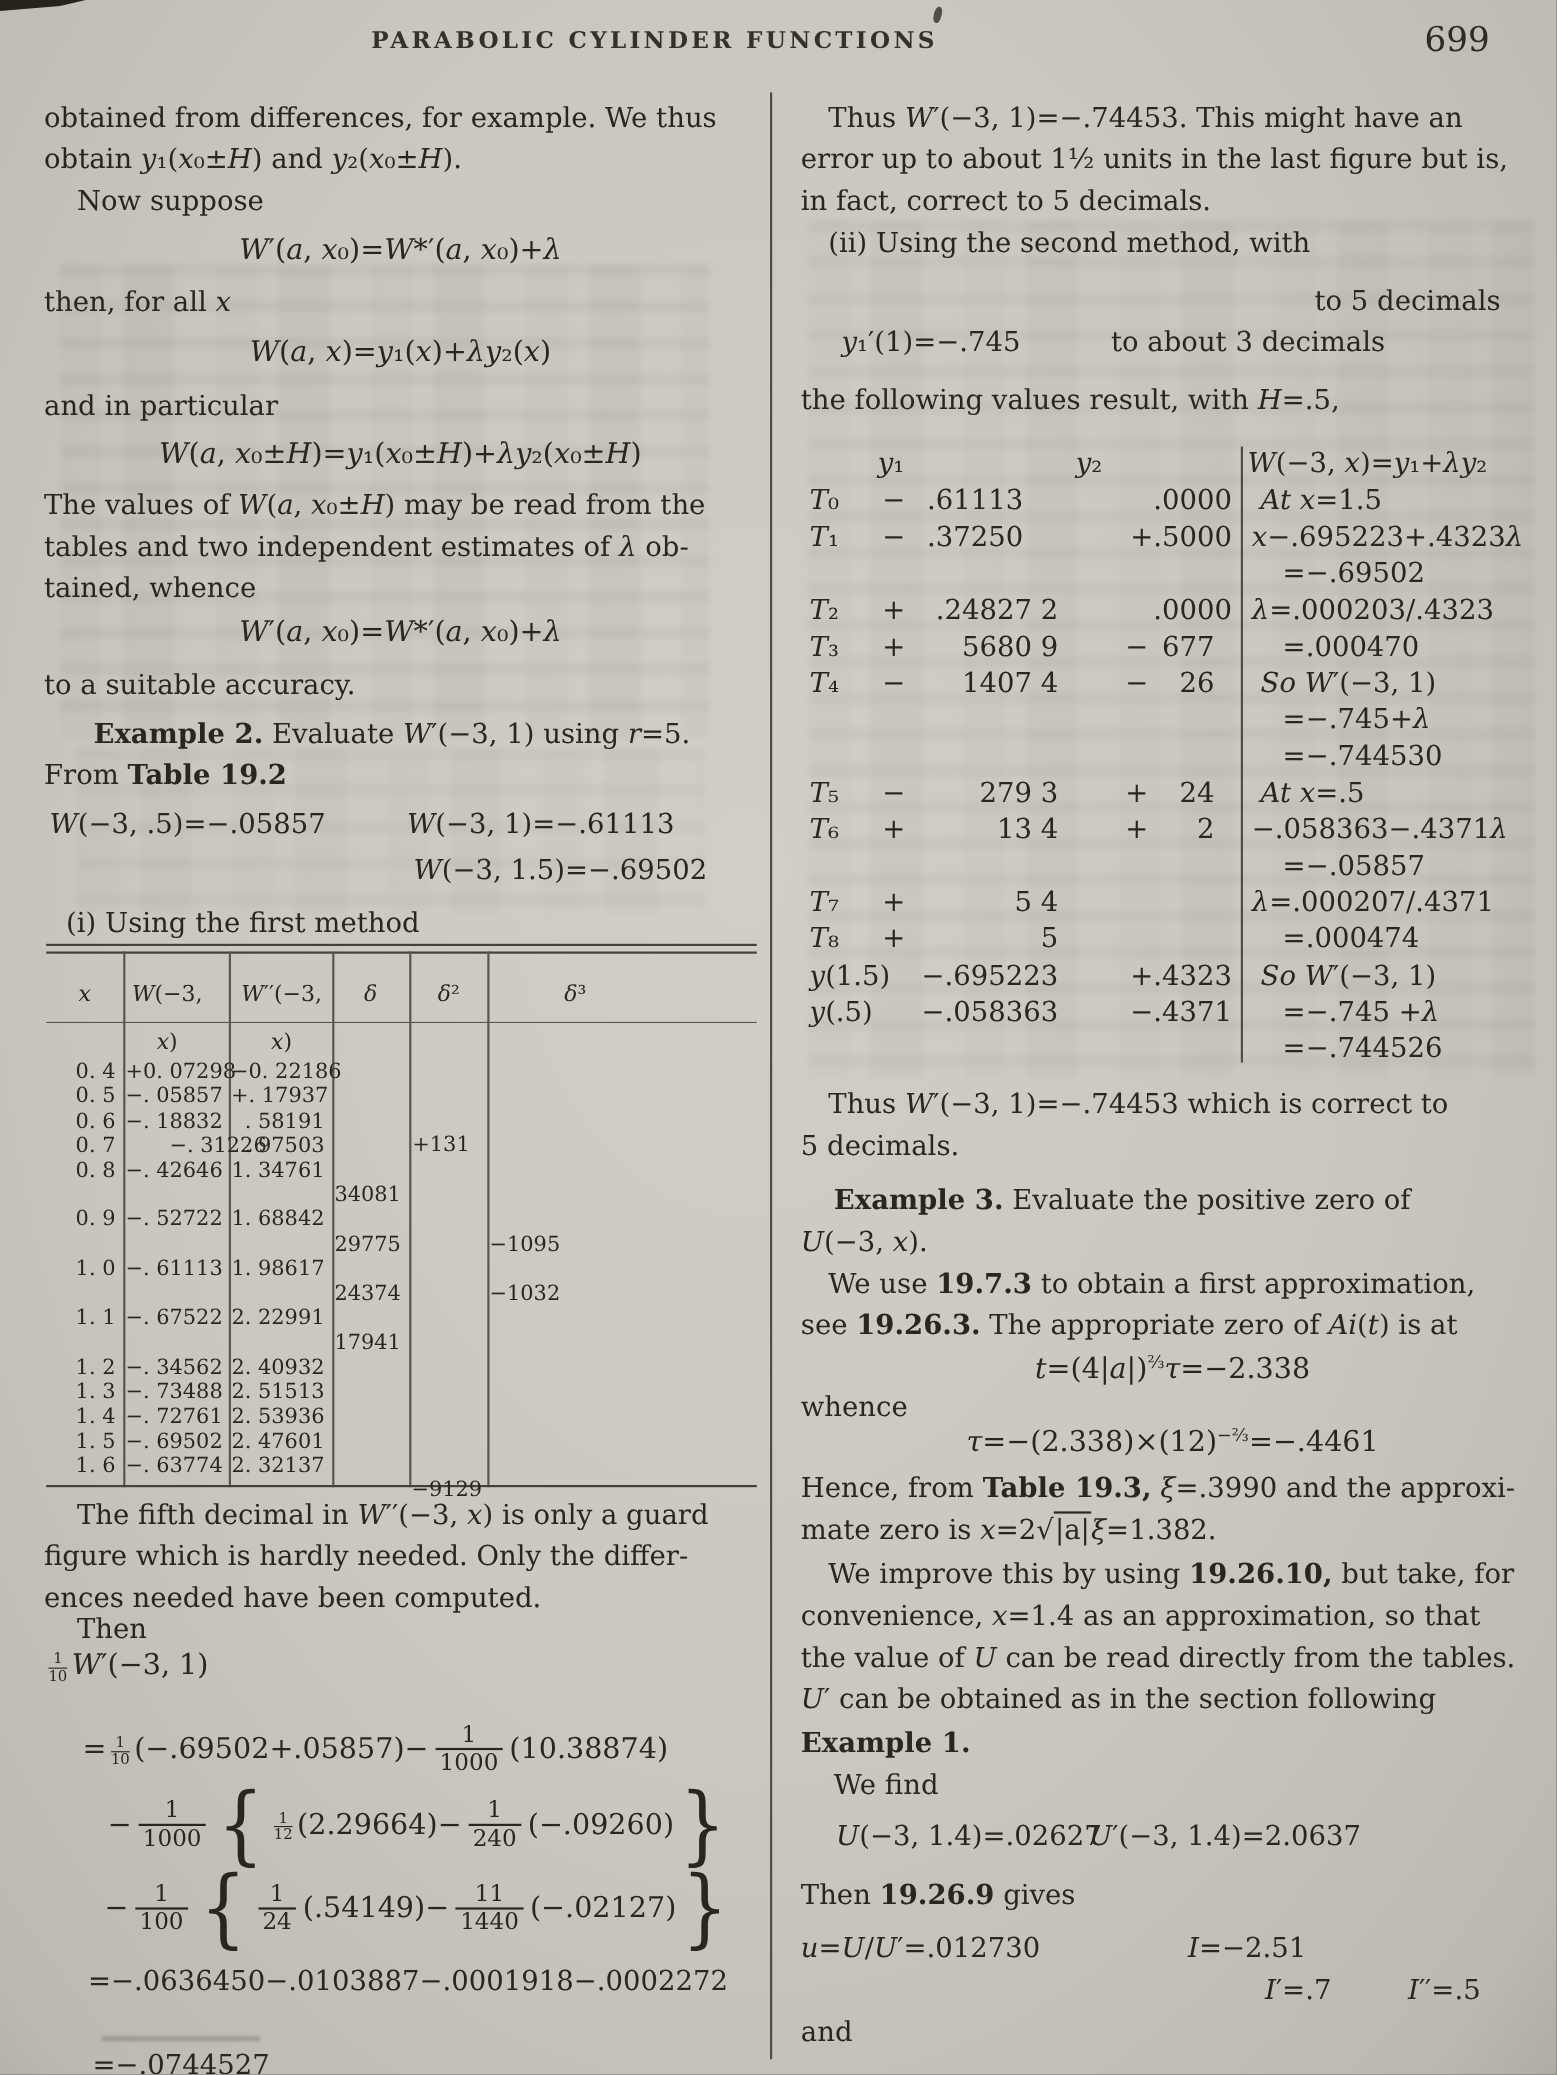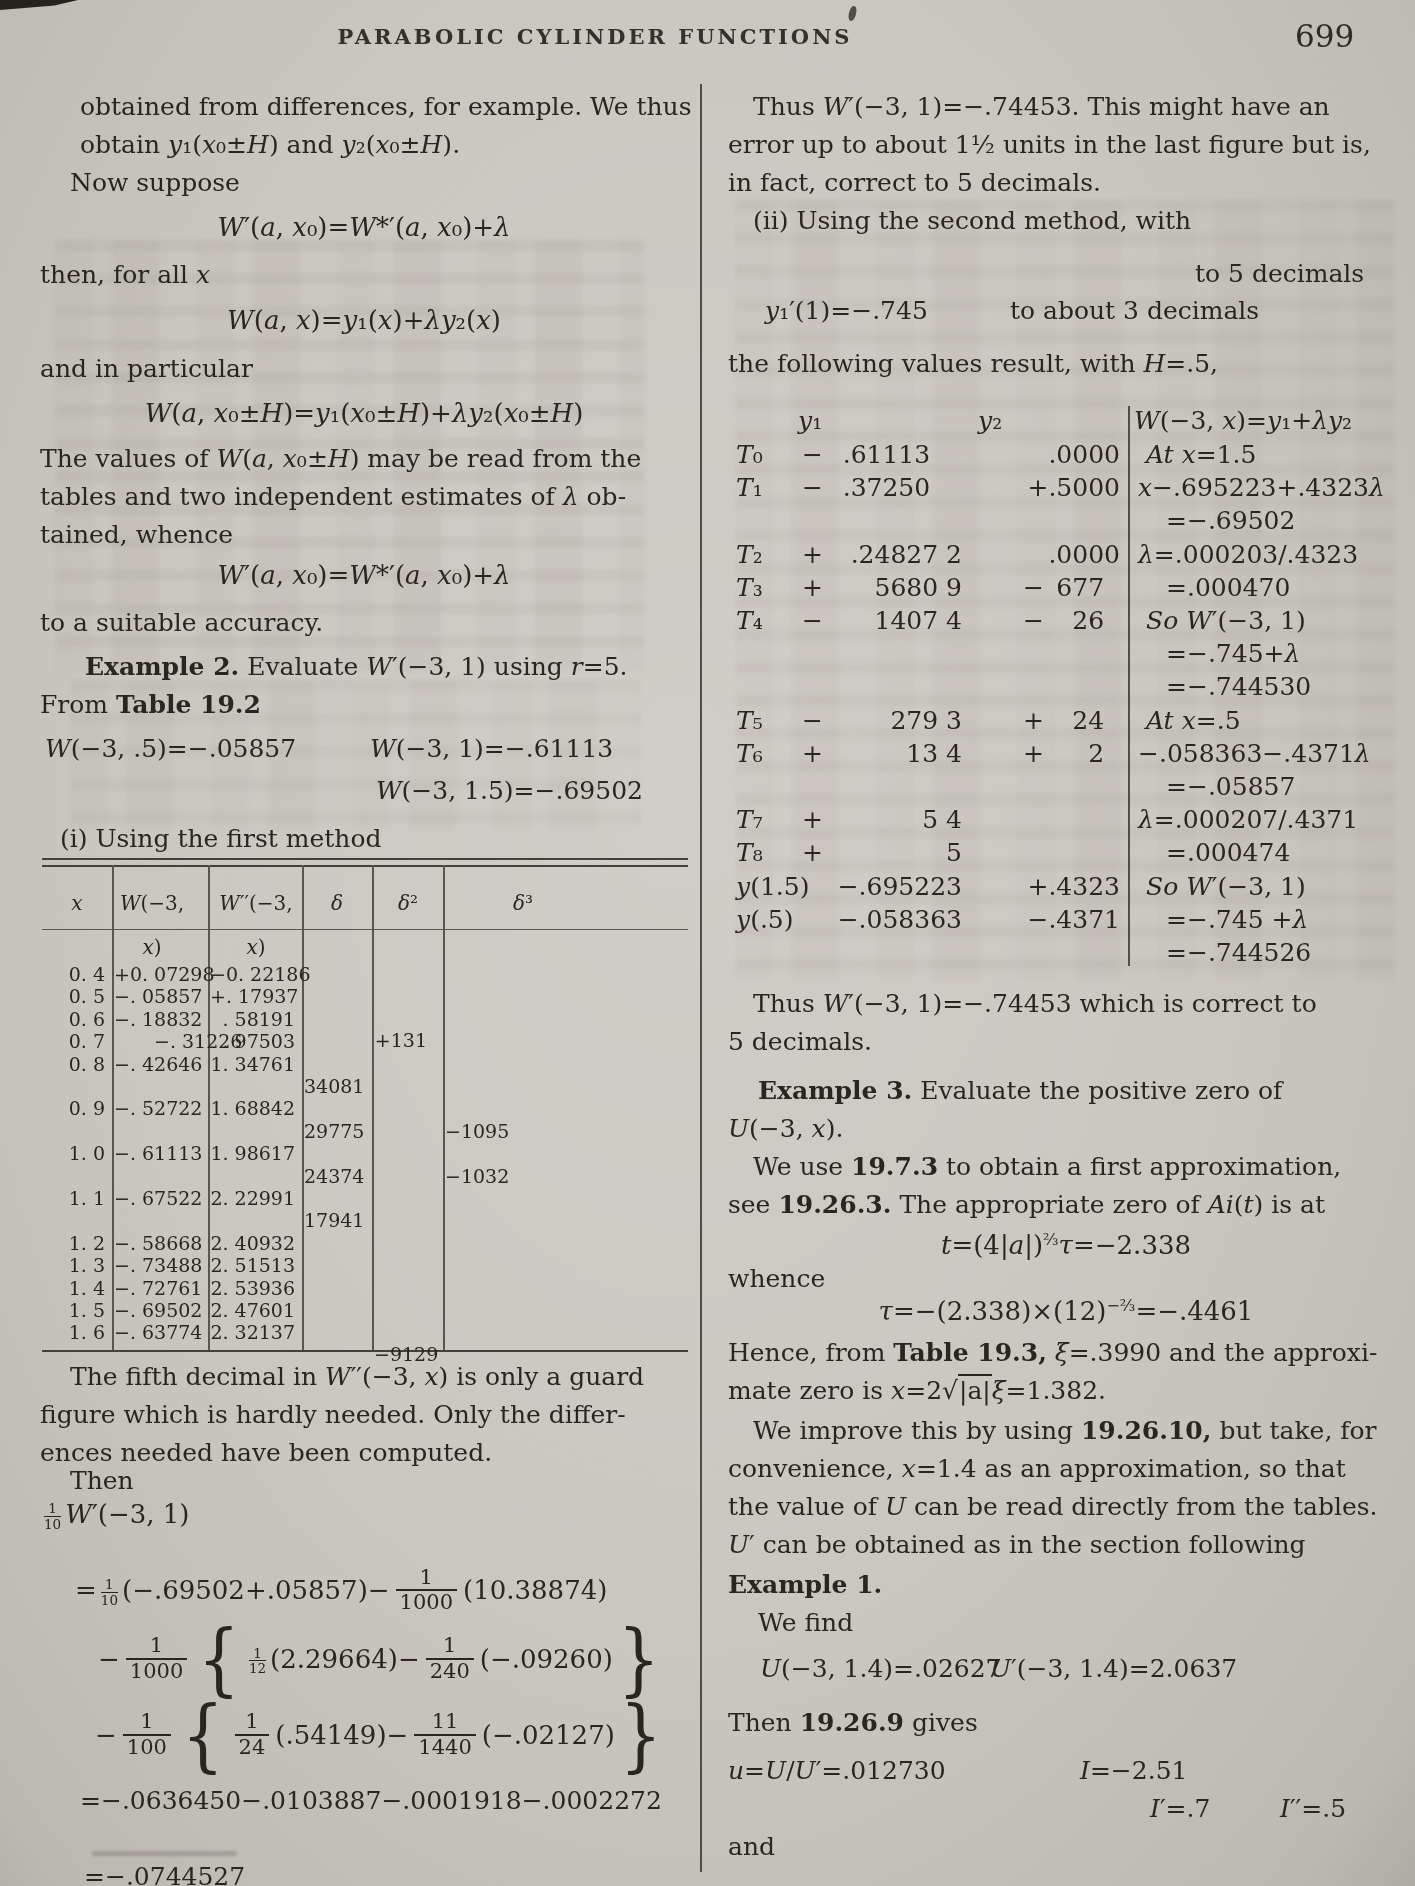--- a/index.html
+++ b/index.html
@@ -68,21 +68,21 @@
   <div class="smudge" style="left:92px;top:1851px;width:145px;"></div>
   <div class="bleed" style="left:55px;top:240px;width:590px;height:430px;"></div>
   <div class="bleed" style="left:70px;top:680px;width:570px;height:150px;opacity:.4;"></div>
   <div class="bleed" style="left:735px;top:200px;width:660px;height:780px;opacity:.45;"></div>
 
   <div class="title" style="left:0;top:24px;width:1190px;text-align:center;">PARABOLIC CYLINDER FUNCTIONS</div>
   <div class="pagenum" style="left:1295px;top:18px;">699</div>
 
   <div class="vdivider" style="left:700px;top:84px;height:1788px;"></div>
 
-  <div class="para" style="left:40px;top:88px;width:650px;margin-left:40px;"><span>obtained from differences, for example.  We thus</span><br><span>obtain </span><span><i>y</i>₁(<i>x</i>₀±<i>H</i>)</span><span> and </span><span><i>y</i>₂(<i>x</i>₀±<i>H</i>)</span><span>.</span></div>
+  <div class="para" style="left:40px;top:88px;width:650px;"><span>obtained from differences, for example.  We thus</span><br><span>obtain </span><span><i>y</i>₁(<i>x</i>₀±<i>H</i>)</span><span> and </span><span><i>y</i>₂(<i>x</i>₀±<i>H</i>)</span><span>.</span></div>
   <div class="para ind30" style="left:40px;top:164px;width:650px;">Now suppose</div>
   <div class="eq" style="left:40px;top:208px;width:648px;"><i>W</i>′(<i>a</i>, <i>x</i>₀)=<i>W</i>*′(<i>a</i>, <i>x</i>₀)+<i>λ</i></div>
   <div class="para" style="left:40px;top:256px;width:650px;"><span>then, for all </span><span><i>x</i></span></div>
   <div class="eq" style="left:40px;top:301px;width:648px;"><i>W</i>(<i>a</i>, <i>x</i>)=<i>y</i>₁(<i>x</i>)+<i>λ</i><i>y</i>₂(<i>x</i>)</div>
   <div class="para" style="left:40px;top:350px;width:650px;">and in particular</div>
   <div class="eq" style="left:40px;top:394px;width:648px;"><i>W</i>(<i>a</i>, <i>x</i>₀±<i>H</i>)=<i>y</i>₁(<i>x</i>₀±<i>H</i>)+<i>λ</i><i>y</i>₂(<i>x</i>₀±<i>H</i>)</div>
   <div class="para" style="left:40px;top:440px;width:650px;"><span>The values of </span><span><i>W</i>(<i>a</i>, <i>x</i>₀±<i>H</i>)</span><span> may be read from the</span><br><span>tables and two independent estimates of </span><span><i>λ</i></span><span> ob-</span><br><span>tained, whence</span></div>
   <div class="eq" style="left:40px;top:556px;width:648px;"><i>W</i>′(<i>a</i>, <i>x</i>₀)=<i>W</i>*′(<i>a</i>, <i>x</i>₀)+<i>λ</i></div>
   <div class="para" style="left:40px;top:604px;width:650px;">to a suitable accuracy.</div>
   <div class="para ind45" style="left:40px;top:648px;width:650px;"><span class="bld">Example 2.</span><span>  Evaluate </span><span><i>W</i>′(−3, 1)</span><span> using </span><span><i>r</i></span><span>=5.</span><br><span>From </span><span class="bld">Table 19.2</span></div>
@@ -139,21 +139,21 @@
         <div class="tcell c-x" style="top: 287.2px;">1. 0</div>
         <div class="tcell c-w" style="top: 287.2px;">−. 61113</div>
         <div class="tcell c-w2" style="top: 287.2px;">1. 98617</div>
         <div class="tcell c-d" style="top: 309.6px;">24374</div>
         <div class="tcell c-d3" style="top: 309.6px;">−1032</div>
         <div class="tcell c-x" style="top: 332px;">1. 1</div>
         <div class="tcell c-w" style="top: 332px;">−. 67522</div>
         <div class="tcell c-w2" style="top: 332px;">2. 22991</div>
         <div class="tcell c-d" style="top: 354.4px;">17941</div>
         <div class="tcell c-x" style="top: 376.8px;">1. 2</div>
-        <div class="tcell c-w" style="top: 376.8px;">−. 58668</div>
+        <div class="tcell c-w" style="top: 376.8px;">−. 34562</div>
         <div class="tcell c-w2" style="top: 376.8px;">2. 40932</div>
         <div class="tcell c-x" style="top: 399.2px;">1. 3</div>
         <div class="tcell c-w" style="top: 399.2px;">−. 73488</div>
         <div class="tcell c-w2" style="top: 399.2px;">2. 51513</div>
         <div class="tcell c-x" style="top: 421.6px;">1. 4</div>
         <div class="tcell c-w" style="top: 421.6px;">−. 72761</div>
         <div class="tcell c-w2" style="top: 421.6px;">2. 53936</div>
         <div class="tcell c-x" style="top: 444px;">1. 5</div>
         <div class="tcell c-w" style="top: 444px;">−. 69502</div>
         <div class="tcell c-w2" style="top: 444px;">2. 47601</div>

